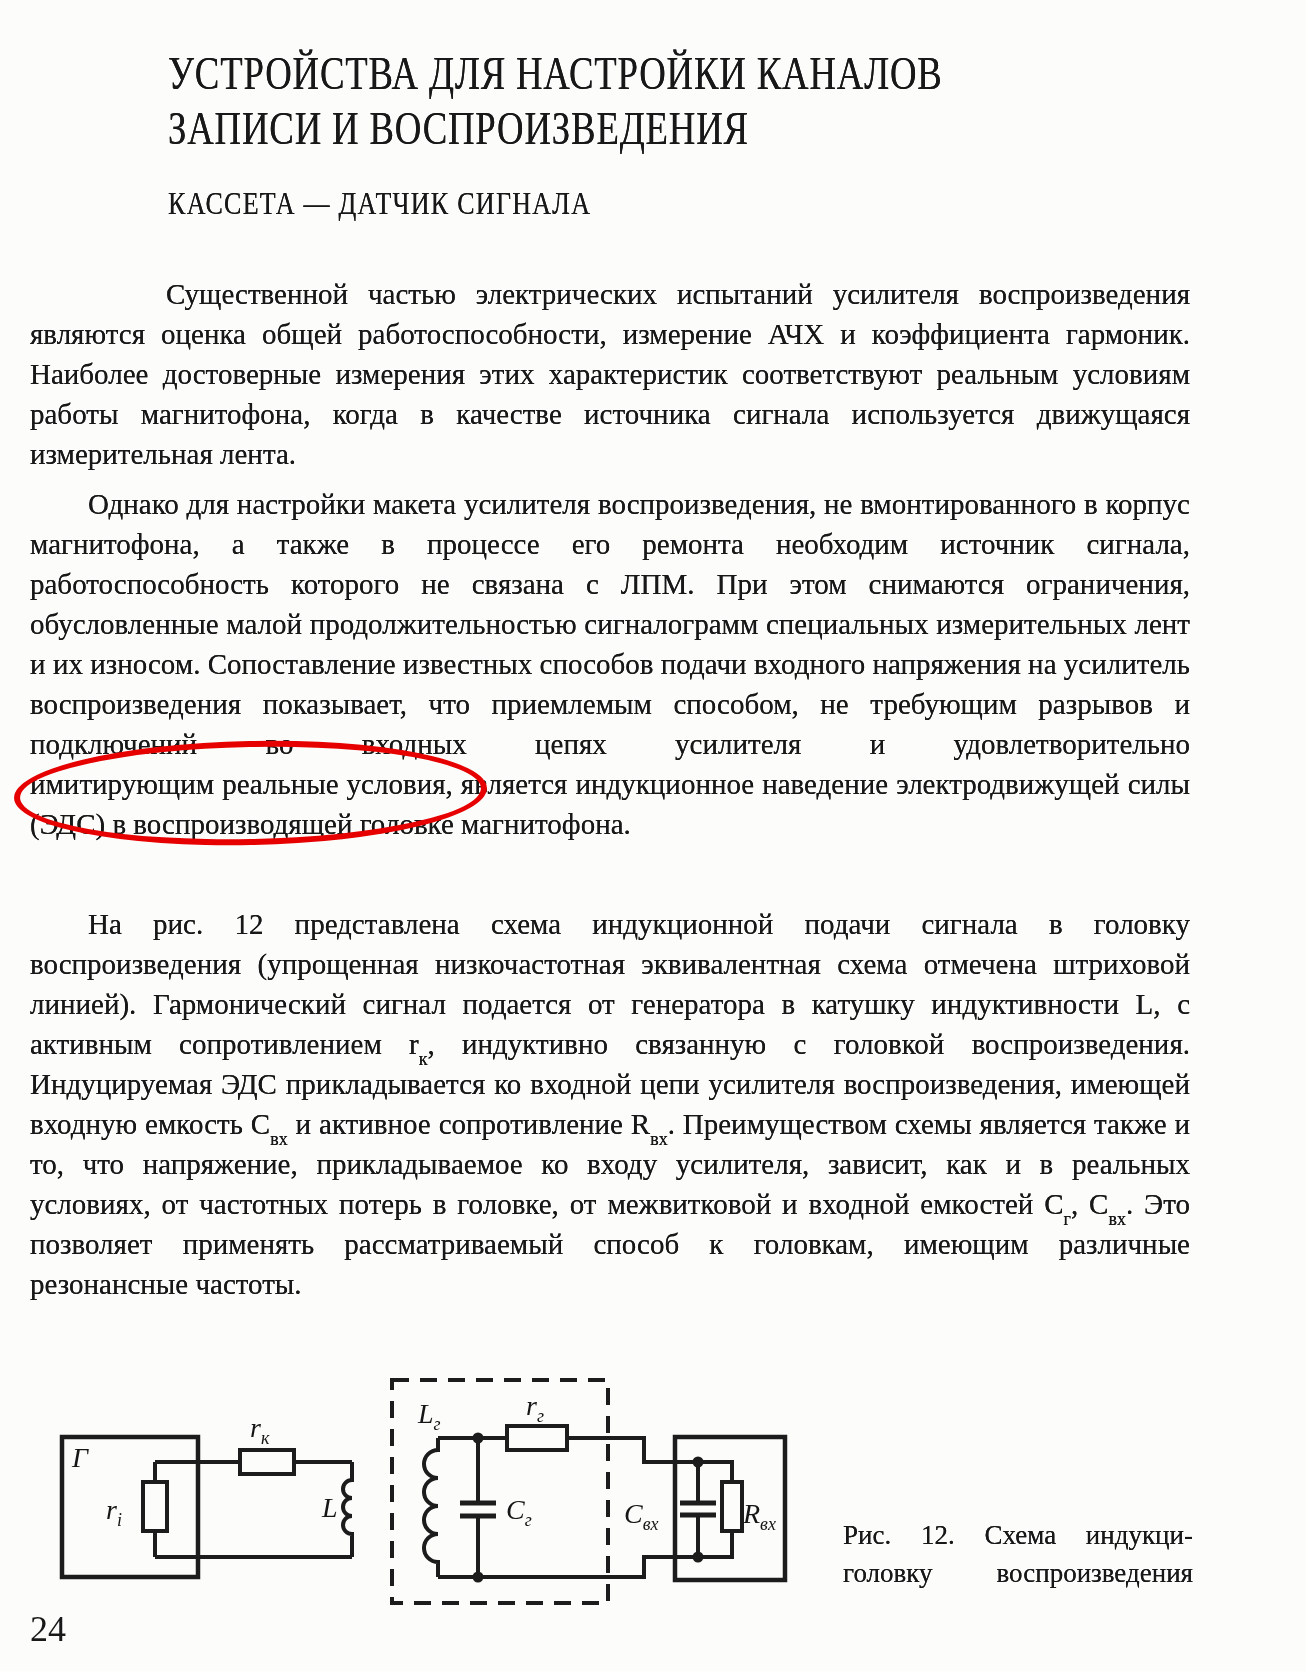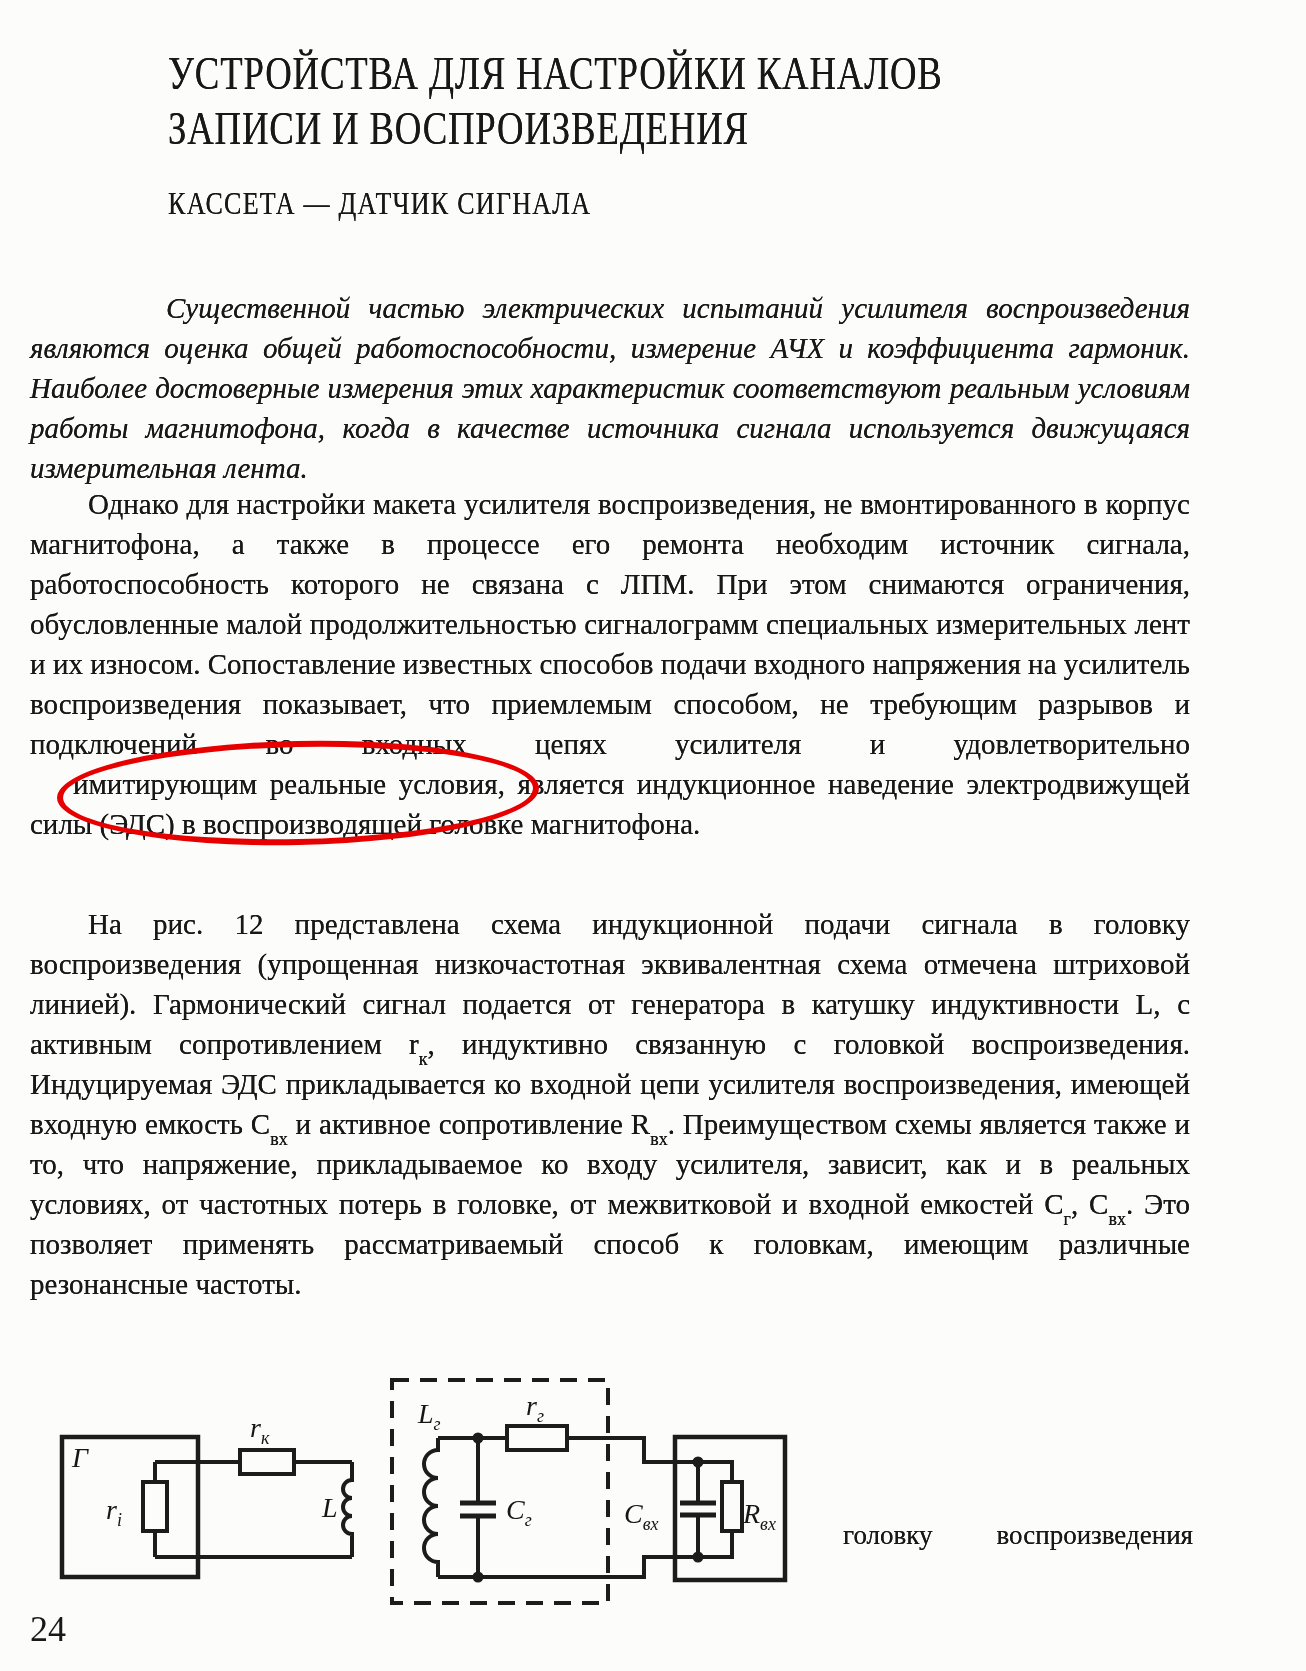--- a/index.html
+++ b/index.html
@@ -18,25 +18,25 @@
     position:absolute;left:168px;top:186px;
     font-size:31px;letter-spacing:1.5px;white-space:nowrap;
     transform:scaleX(0.84);transform-origin:left top;
     text-shadow:0 0 0.5px currentColor;
   }
   .para{
     position:absolute;left:30px;width:1160px;margin:0;
     font-size:29px;line-height:40px;text-align:justify;
     text-shadow:0 0 0.5px currentColor;
   }
-  #p1{top:288px;text-indent:136px;font-style:italic;}
+  #p1{top:274px;text-indent:136px;}
   #p2{top:484px;text-indent:58px;}
   #p3{top:904px;text-indent:58px;}
   sub{font-size:0.62em;line-height:0;position:relative;top:0.22em;letter-spacing:0;}
-  .hl-wrap{position:relative;white-space:nowrap;margin-left:43px;}
+  .hl-wrap{position:relative;white-space:nowrap;}
   .red-ellipse{
     position:absolute;left:-16px;top:-27px;
     width:calc(100% + 38px);height:92px;
     border:6px solid #e60000;border-radius:50%;
     transform:rotate(-1.2deg);pointer-events:none;
   }
   .caption{
     position:absolute;left:843px;top:1516px;width:350px;
     font-size:27px;line-height:38px;
     text-shadow:0 0 0.5px currentColor;
@@ -110,16 +110,17 @@
   <line class="wire" x1="658" y1="140" x2="658" y2="182"></line>
   <path class="wire" d="M658,87 H692 V107 M692,156 V182 H658"></path>
   <rect class="comp" x="682" y="107" width="20" height="49"></rect>
   <circle class="dot" cx="658" cy="87" r="5.5"></circle>
   <circle class="dot" cx="658" cy="182" r="5.5"></circle>
   <text x="584" y="148"><tspan>C</tspan><tspan class="sub" dy="7">вх</tspan></text>
   <text x="703" y="148"><tspan>R</tspan><tspan class="sub" dy="7">вх</tspan></text>
 </svg>
 
 <div class="caption">
+  <div class="cap-line">Рис. 12. Схема индукци-</div>
   <div class="cap-line">головку воспроизведения</div>
 </div>
 
 <div class="pageno">24</div>
 
 </body></html>

